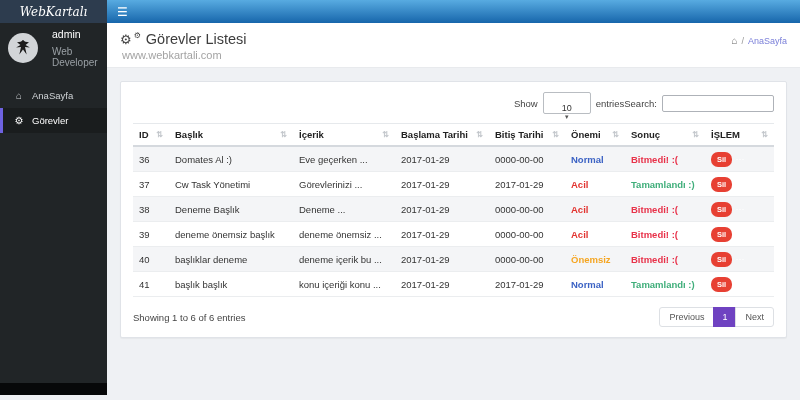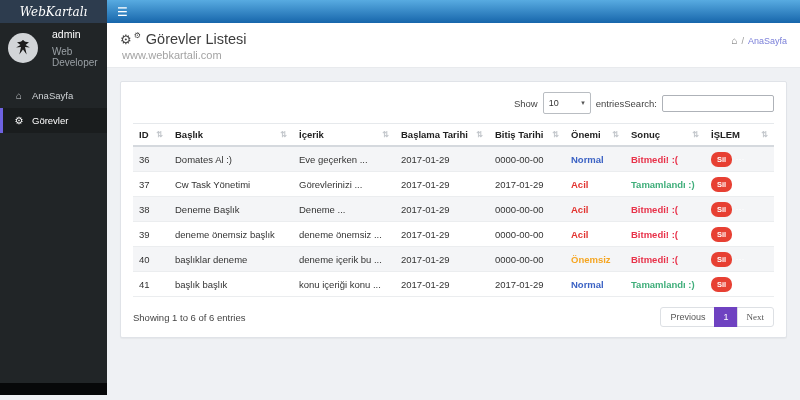--- a/index.html
+++ b/index.html
@@ -46,21 +46,21 @@
   .content { flex:1; padding:13px; background:#eff1f4; overflow:hidden; }
   .card { background:#fff; border:1px solid #e0e3e8; border-radius:2px; padding:10px 12px;
           box-shadow:0 1px 1px rgba(0,0,0,0.04); }
 
   
   .controls { display:flex; justify-content:flex-end; align-items:center;
               margin-bottom:9px; font-size:9.5px; color:#444; }
   .length-wrap, .search-wrap { display:flex; align-items:center; gap:5px; }
   .select-box { display:flex; align-items:center; justify-content:space-between; width:48px;
                 height:17px; border:1px solid #b9bdc2; border-radius:2px; padding:10px 5px;
-                font-size:9px; color:#333; background:#fff; cursor:pointer; }
+                font-size:9px; color:#333; background:#fff; cursor:pointer;flex-direction:column; }
   .caret { font-size:7px; color:#555; }
   .search-input { width:112px; height:17px; border:1px solid #aeb2b8; border-radius:2px;
                   font-size:9px; padding:0 4px; font-family:inherit; }
 
   
   table { width:100%; border-collapse:collapse; font-size:9.5px; color:#333; table-layout:fixed; }
   thead th { font-weight:bold; color:#222; border-bottom:2px solid #d5d9de;
              border-top:1px solid #e6e9ec; padding:5px 6px; text-align:left; cursor:pointer; }
   th:nth-child(1){ width:36px; } th:nth-child(2){ width:124px; } th:nth-child(3){ width:102px; }
   th:nth-child(4){ width:94px; } th:nth-child(5){ width:76px;margin-left:19px; }  th:nth-child(6){ width:60px; }
@@ -79,21 +79,21 @@
   .btn-duzenle { background:#2196f3; }
 
   
   .table-footer { display:flex; justify-content:space-between; align-items:center;
                   margin-top:10px; font-size:9.5px; color:#444; }
   .pagination { display:flex; }
   .page-btn { border:1px solid #dde0e4; background:#fff; color:#555; padding:4px 9px;
               font-size:9px; cursor:pointer; font-family:inherit; }
   .page-btn.prev { border-radius:3px 0 0 3px; }
   .page-btn.active { background:#6f42c1; border-color:#6f42c1; color:#fff; margin-left:-1px; padding:4px 8px; }
-  .page-btn.next { border-radius:0 3px 3px 0; margin-left:-1px;font-family:Liberation Serif, serif; }
+  .page-btn.next { border-radius:0 3px 3px 0; margin-left:-1px; }
 </style>
 </head>
 <body>
 
 <div class="app">
 
   <aside class="sidebar">
     <div class="logo">WebKartalı</div>
 
     <div class="user-panel">

